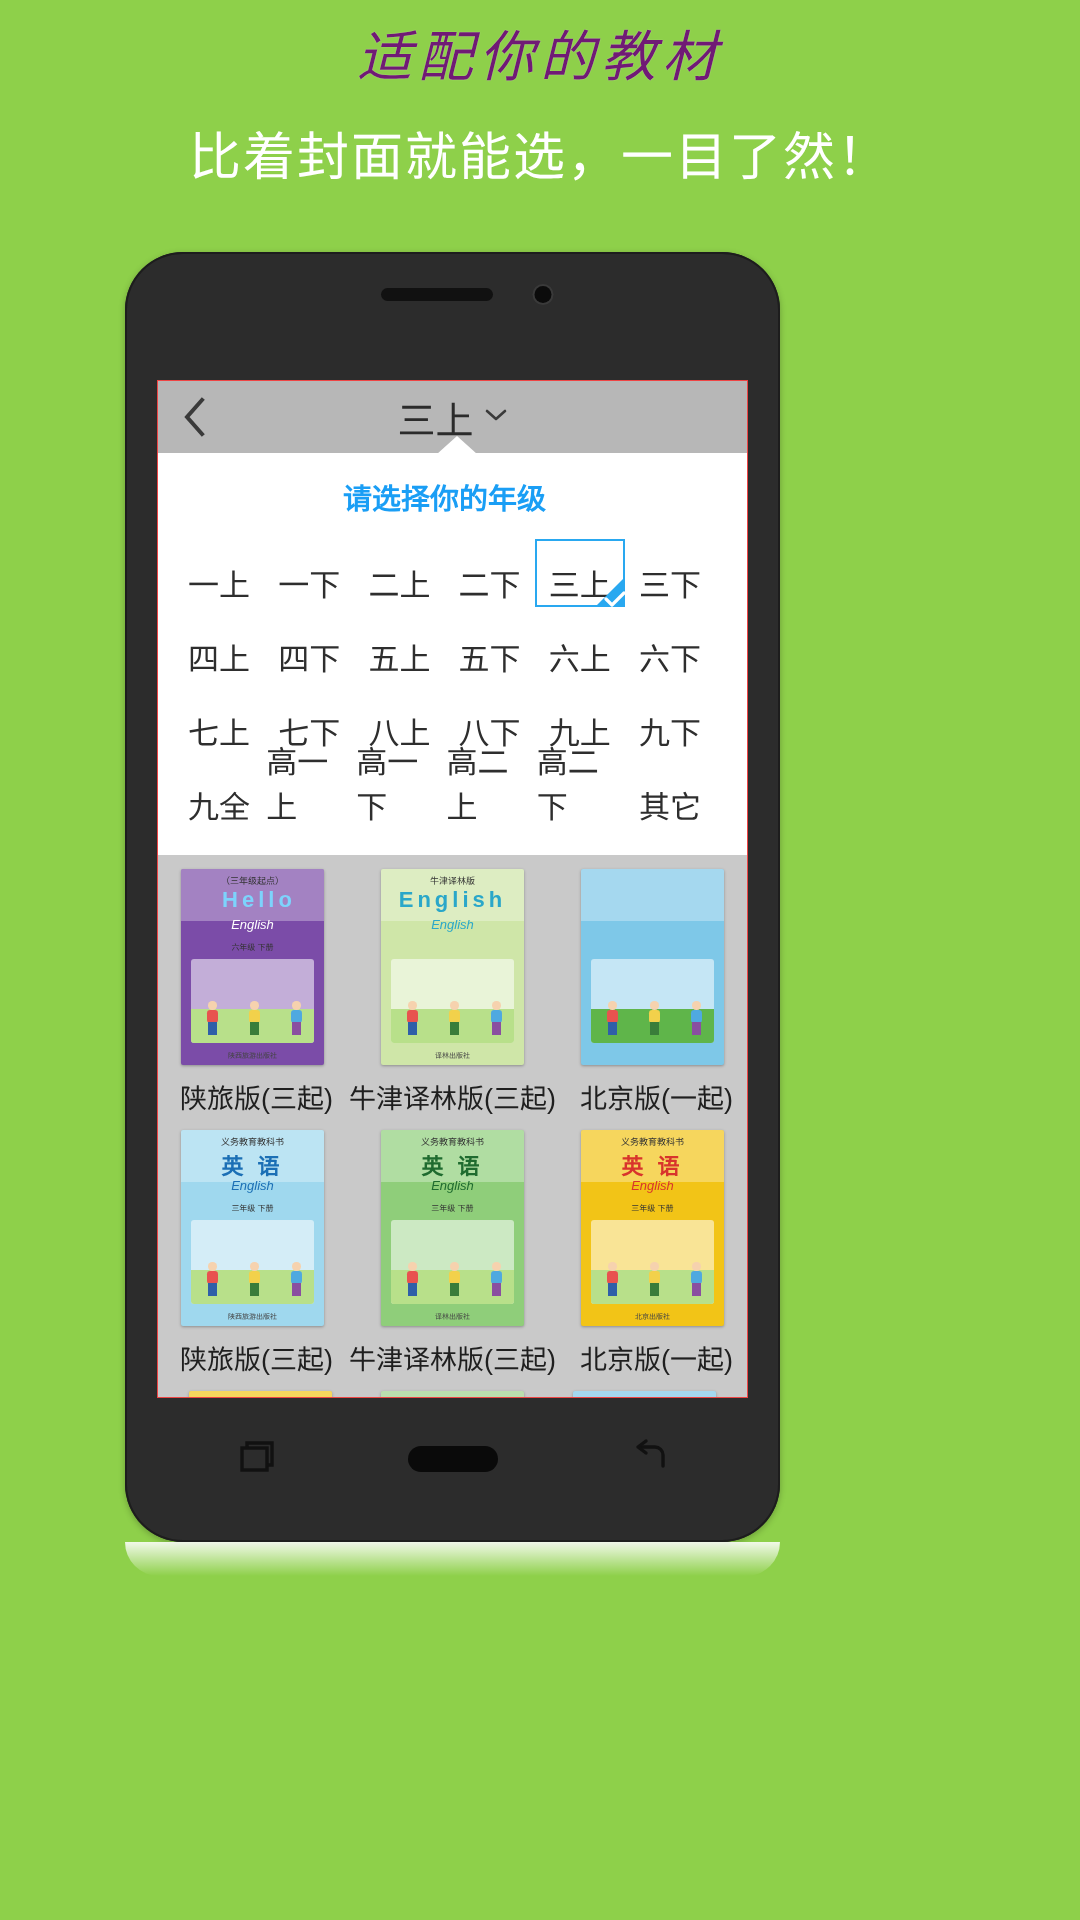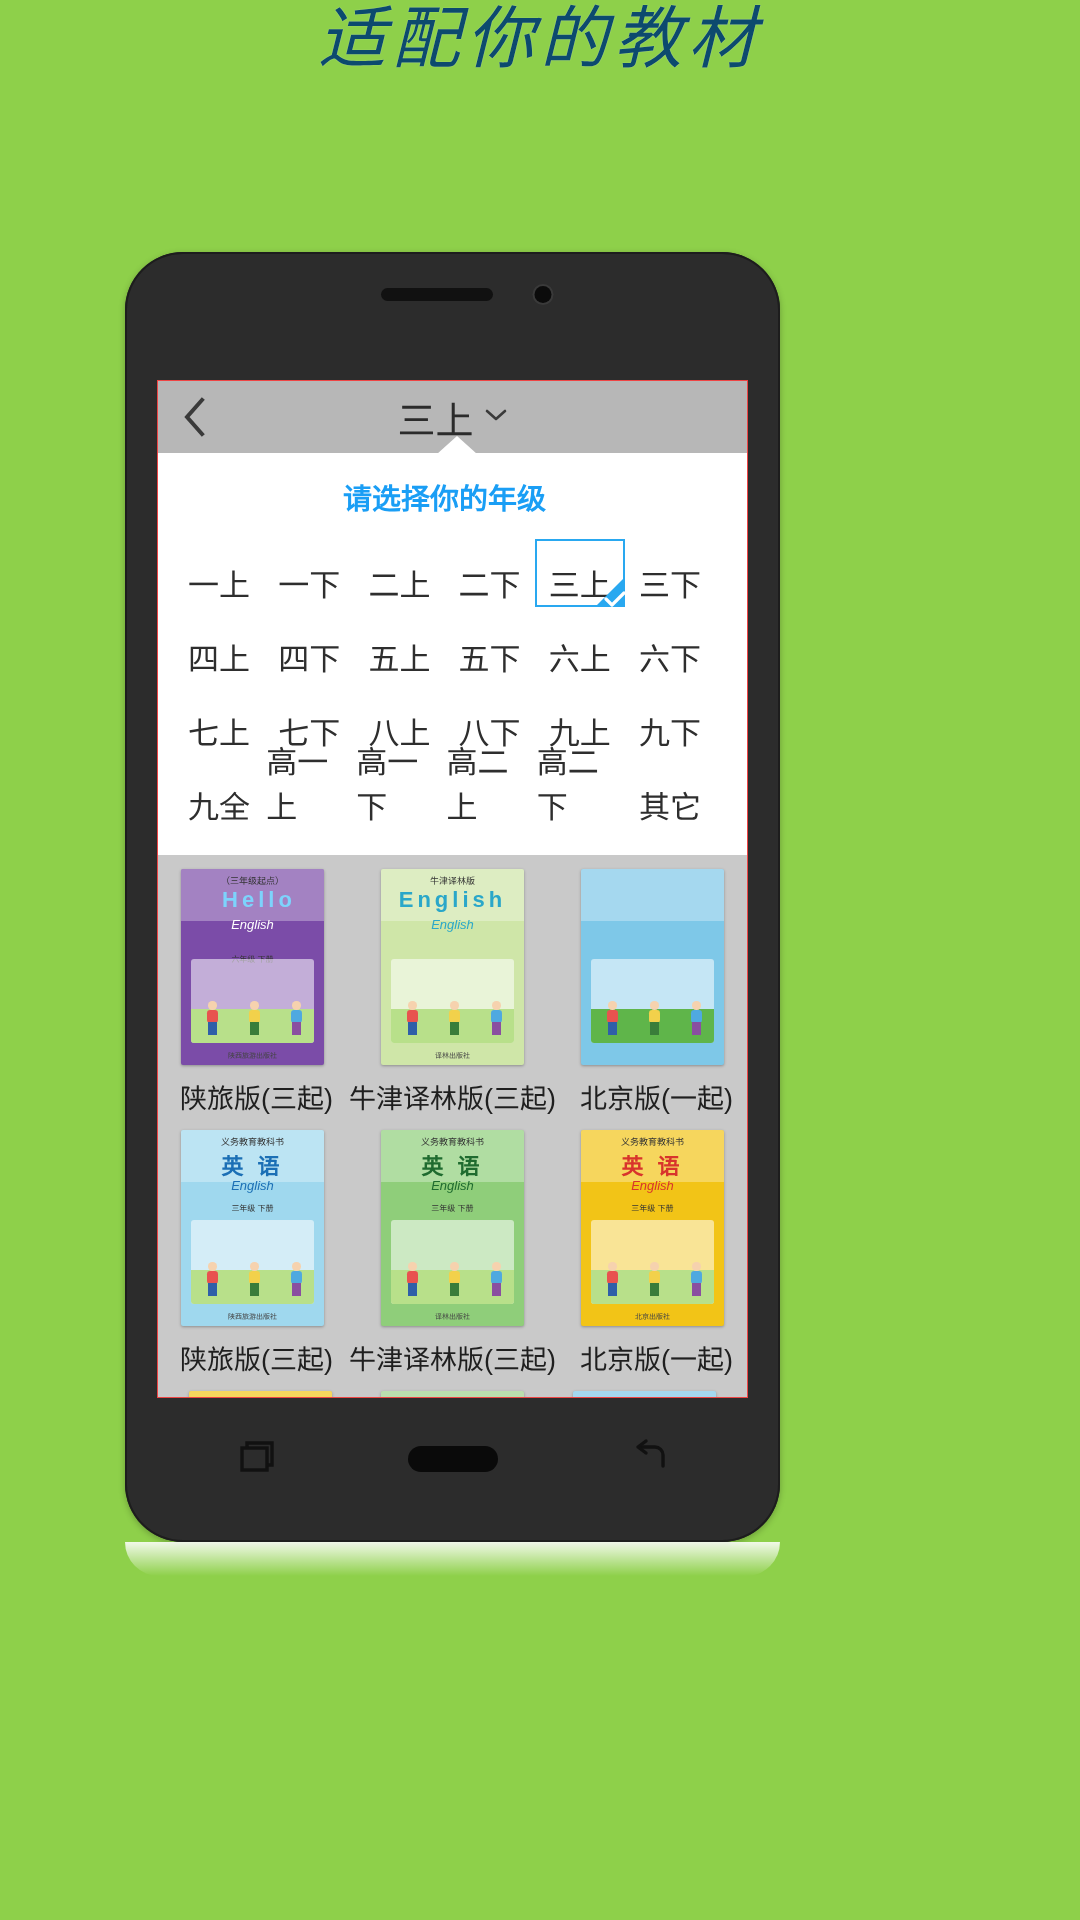--- a/index.html
+++ b/index.html
@@ -10,23 +10,24 @@
     font-family: "Liberation Sans", "DejaVu Sans", sans-serif;
   }
   body { background: #8ed04a; position: relative; }
 
   
   .promo {
     position: absolute; top: 0; left: 0; width: 1080px; height: 240px;
     text-align: center;
   }
   .promo-title {
-    font-size: 68px;
+    margin-top: 26px;
+    font-size: 55px;
     line-height: 1.15;
-    color: #0c4a6e;
+    color: #701a75;
     font-family: "DejaVu Sans", sans-serif;
     letter-spacing: 6px;
     font-style: italic;
     font-weight: 400;
     text-shadow: 0 0 1px rgba(255,255,255,.6);
   }
   .promo-sub {
     margin-top: 26px;
     font-size: 52px;
     color: #ffffff;
@@ -201,20 +202,21 @@
     width: 655px; height: 34px;
     background: linear-gradient(to bottom, rgba(255,255,255,.88), rgba(255,255,255,0));
     border-radius: 0 0 40px 40px;
   }
 </style>
 </head>
 <body>
 
 <div class="promo">
   <div class="promo-title">适配你的教材</div>
+  <div class="promo-sub">比着封面就能选，一目了然！</div>
 </div>
 
 <div class="phone">
   <div class="phone-speaker"></div>
   <div class="phone-cam"></div>
 
   <div class="screen">
 
     <div class="appbar">
       <div class="back-btn">
@@ -319,21 +321,21 @@
     </div>
 
     <div class="books" id="book-grid">
         <div class="book-row">
           <div class="book-cell">
             <div class="cover" style="background: rgb(123, 76, 168);">
               <div class="cv-band cv-top" style="background:rgba(255,255,255,.30);"></div>
               <div class="cv-title cv-sm" style="top:5px;color:#333;">（三年级起点）</div>
               <div class="cv-title cv-md" style="top:18px;color:#7dd3fc;padding-left:13px;">Hello</div>
               <div class="cv-title cv-en" style="top:48px;color:#ffffff;">English</div>
-              <div class="cv-title cv-grade" style="top:84px;text-align:center;">六年级 下册</div>
+              <div class="cv-title cv-grade" style="top:72px;text-align:center;">六年级 下册</div>
               <div style="position:absolute;left:10px;right:10px;top:90px;bottom:22px;background:rgba(255,255,255,.55);border-radius:3px;overflow:hidden;">
                 <div style="position:absolute;left:0;right:0;bottom:0;height:34px;background:#b8e08a;"></div>
                 <div style="position:absolute;left:14px;bottom:6px;width:14.700000000000001px;height:35.7px;">
                   <div style="position:absolute;left:3.1500000000000004px;top:0;width:8.4px;height:8.4px;border-radius:50%;background:#f6d2ae;"></div>
                   <div style="position:absolute;left:2.1px;top:8.4px;width:10.5px;height:13.65px;border-radius:3.1500000000000004px;background:#e8534f;"></div>
                   <div style="position:absolute;left:3.1500000000000004px;top:21px;width:8.4px;height:12.600000000000001px;background:#2f5fa8;"></div>
                 </div>
                 <div style="position:absolute;left:56px;bottom:6px;width:14.700000000000001px;height:35.7px;">
                   <div style="position:absolute;left:3.1500000000000004px;top:0;width:8.4px;height:8.4px;border-radius:50%;background:#f6d2ae;"></div>
                   <div style="position:absolute;left:2.1px;top:8.4px;width:10.5px;height:13.65px;border-radius:3.1500000000000004px;background:#f2d14b;"></div>

